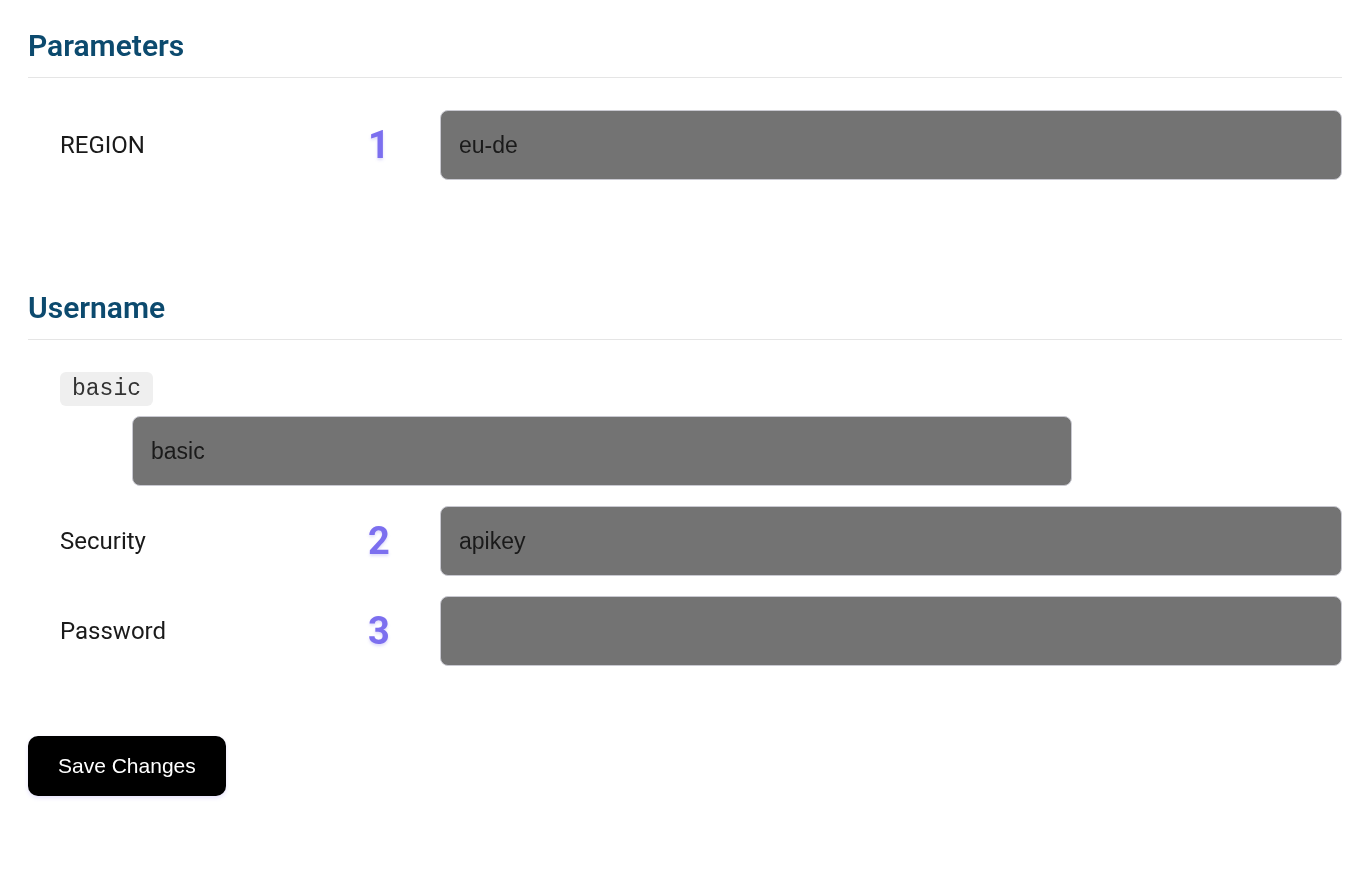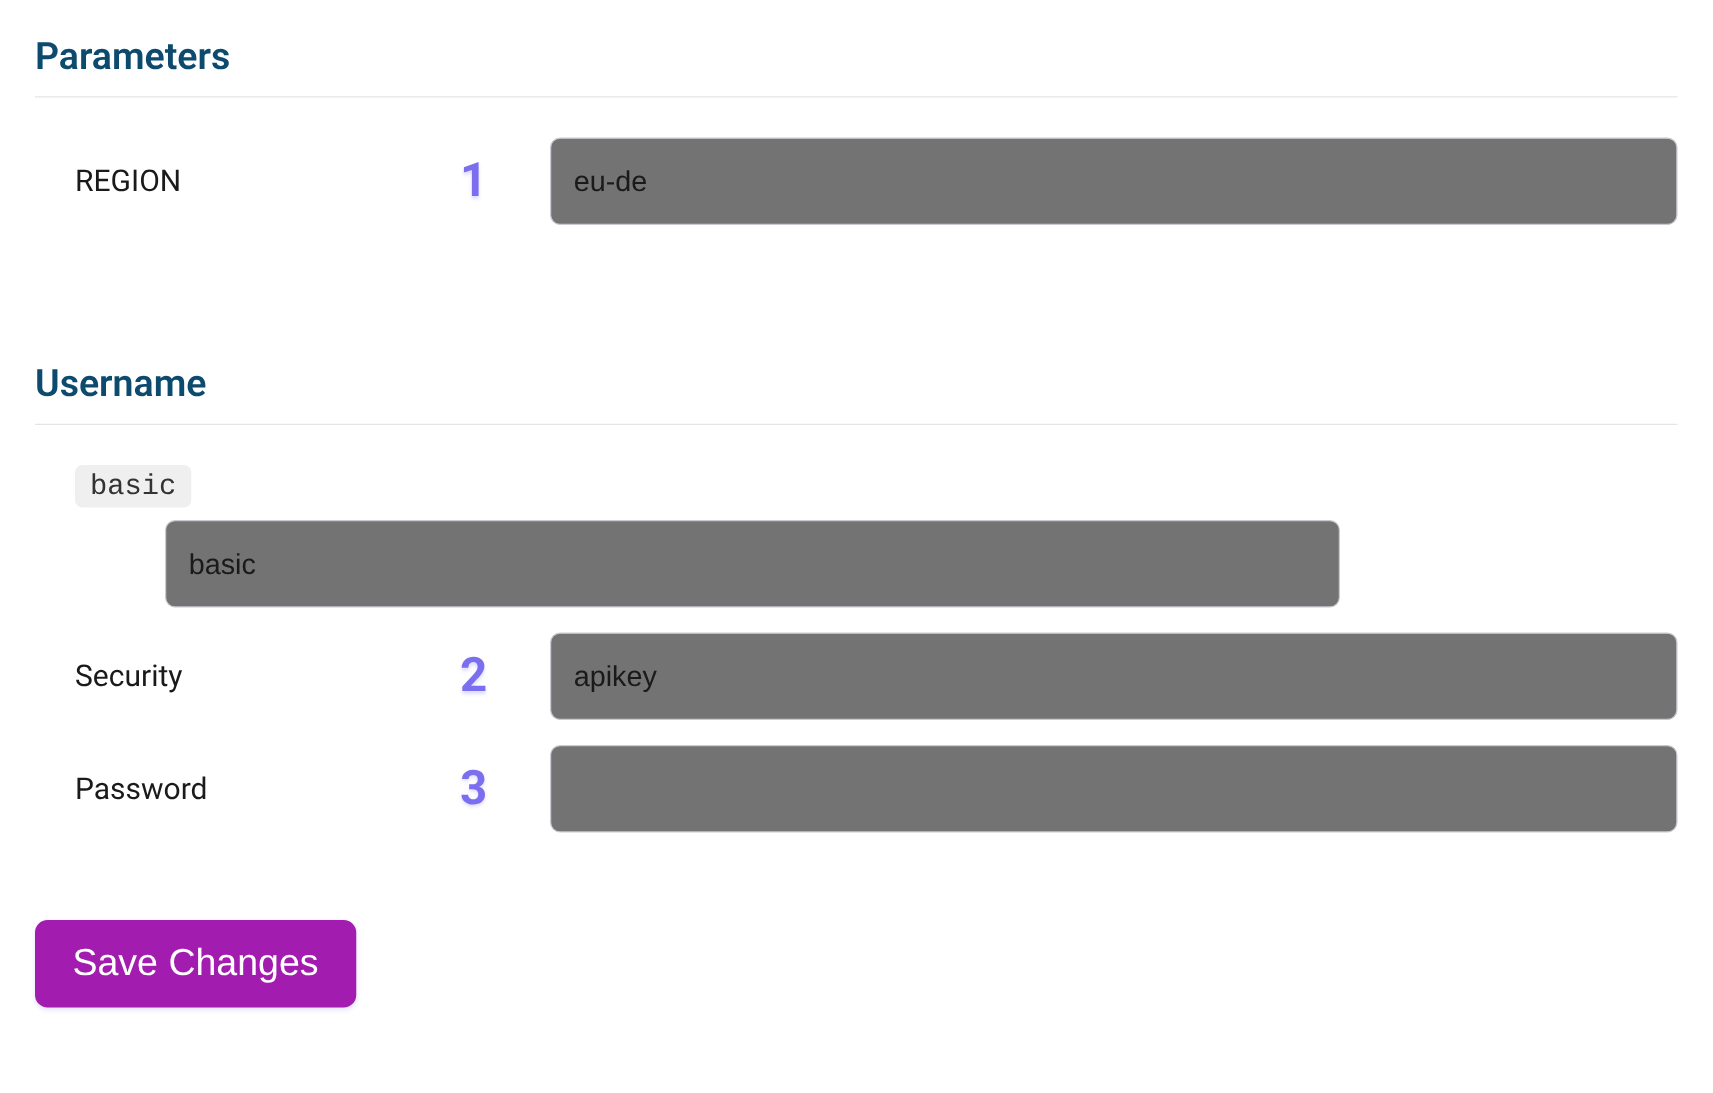--- a/index.html
+++ b/index.html
@@ -74,24 +74,24 @@
       color: #333333;
       background: #efefef;
       padding: 4px 12px;
       border-radius: 6px;
     }
     .button-row {
       margin-top: 70px;
     }
     .save-button {
       display: inline-block;
-      font-size: 30px;
+      font-size: 21px;
       font-weight: 500;
       color: #ffffff;
-      background: #a21caf;
+      background: #000000;
       border: none;
       border-radius: 10px;
       padding: 18px 30px;
       cursor: pointer;
       box-shadow: 0 2px 4px rgba(124,111,239,0.2);
     }
   </style>
 </head>
 <body>
 

